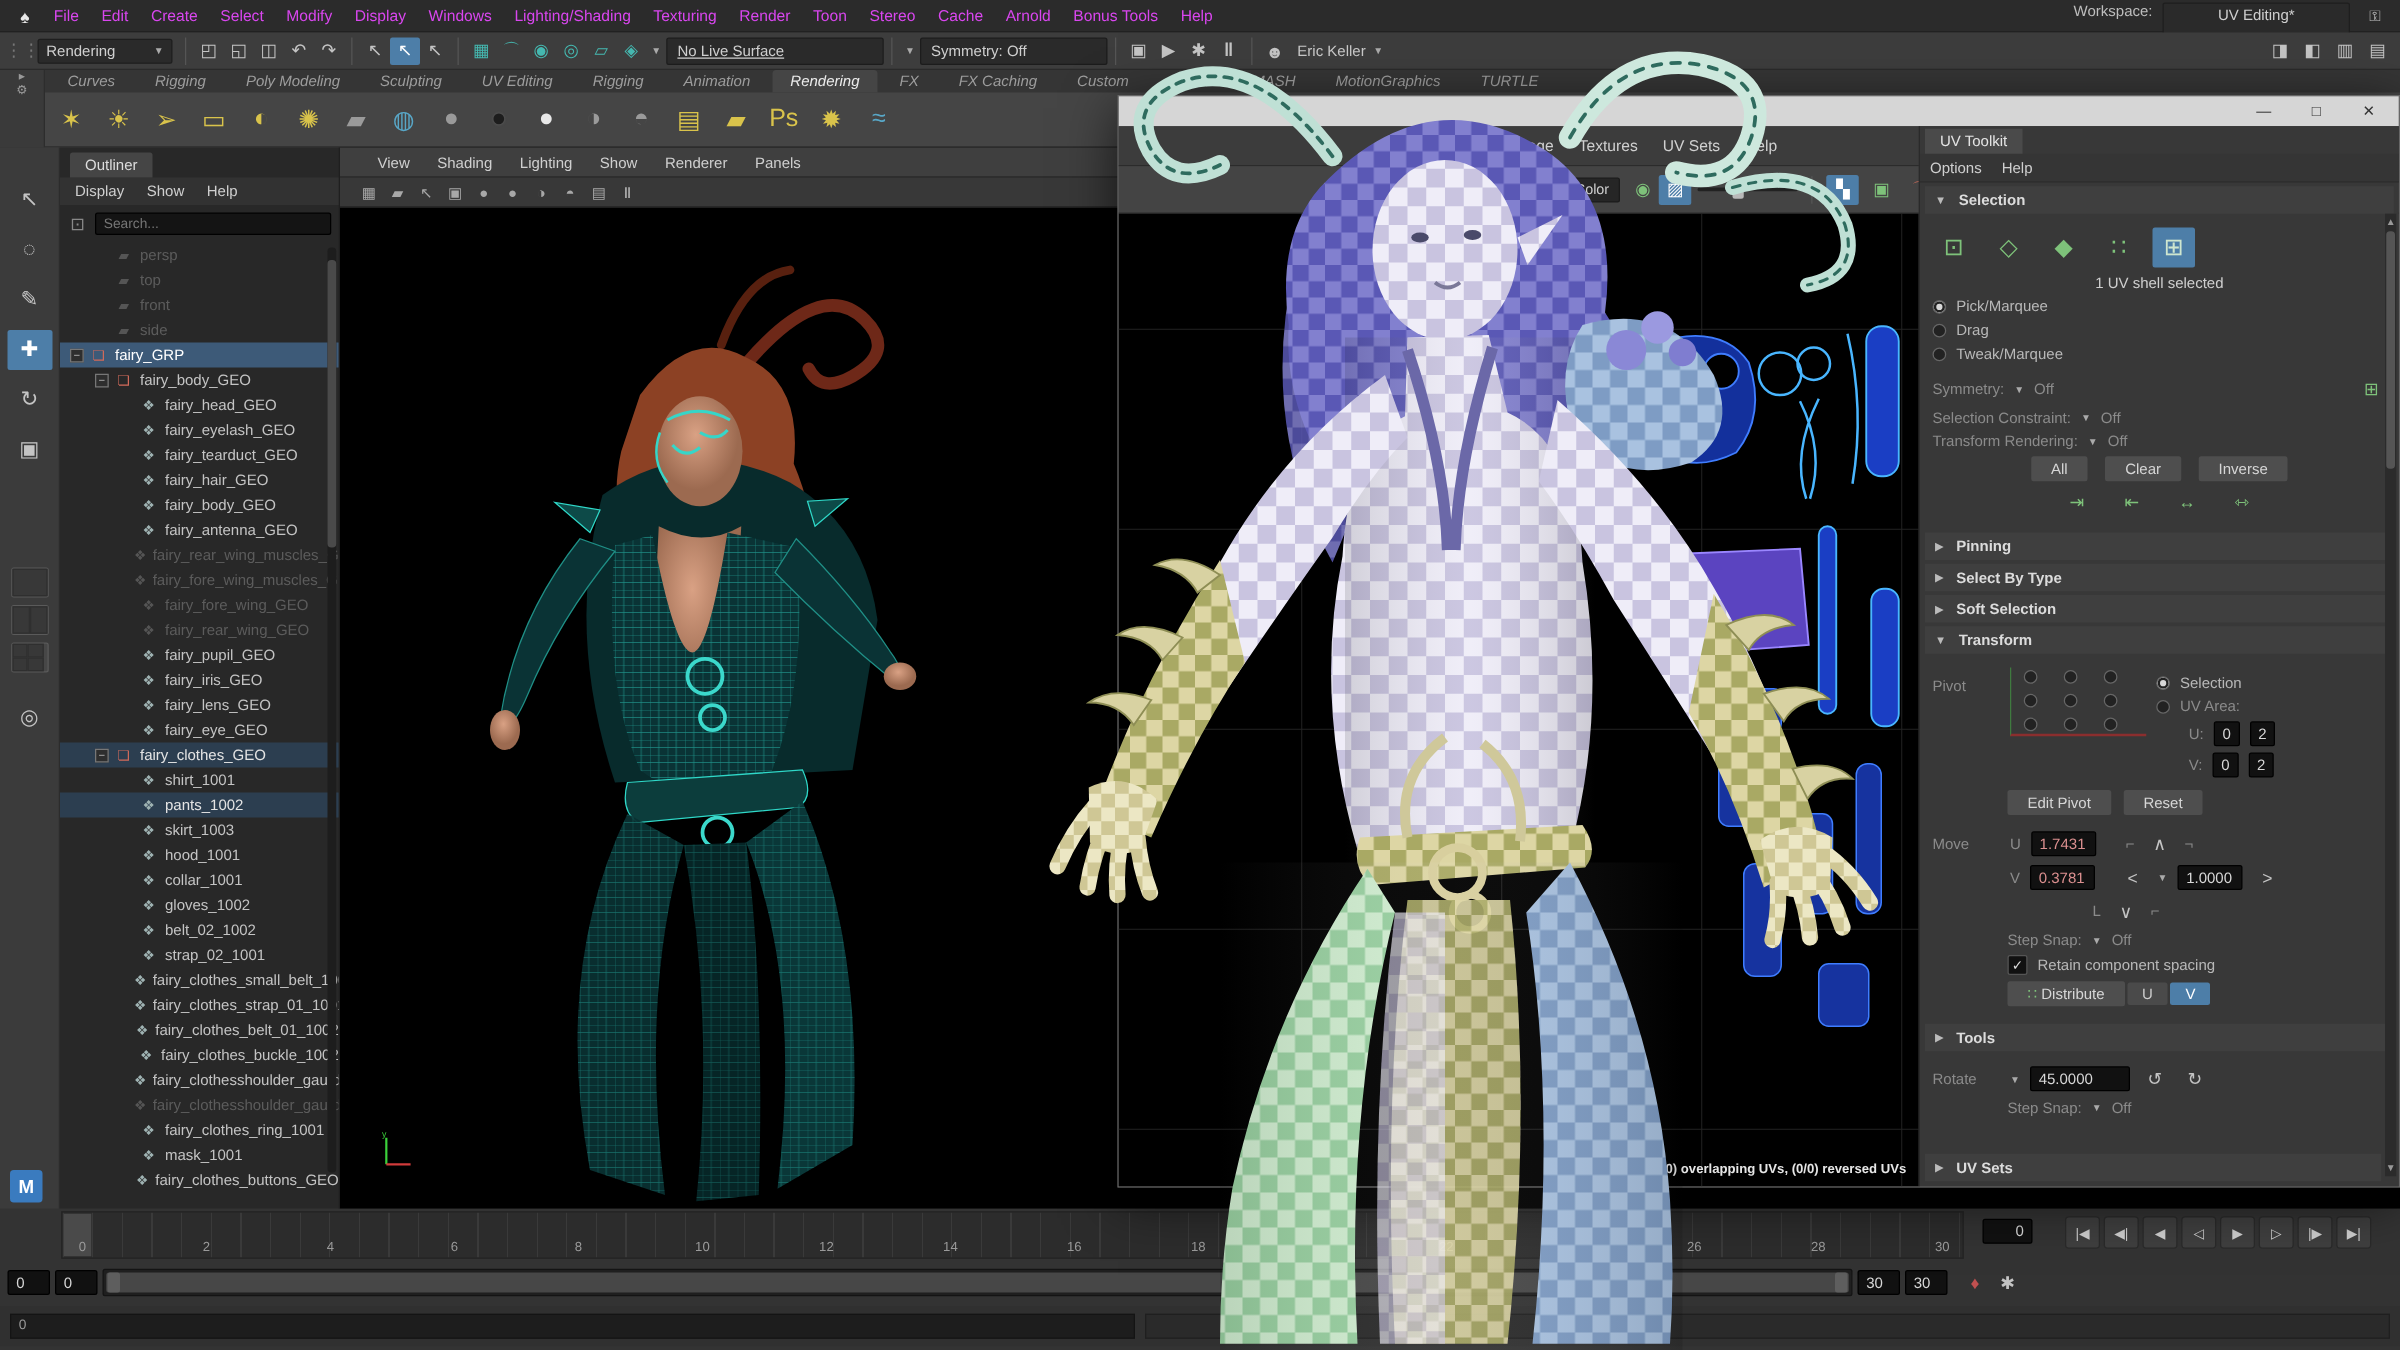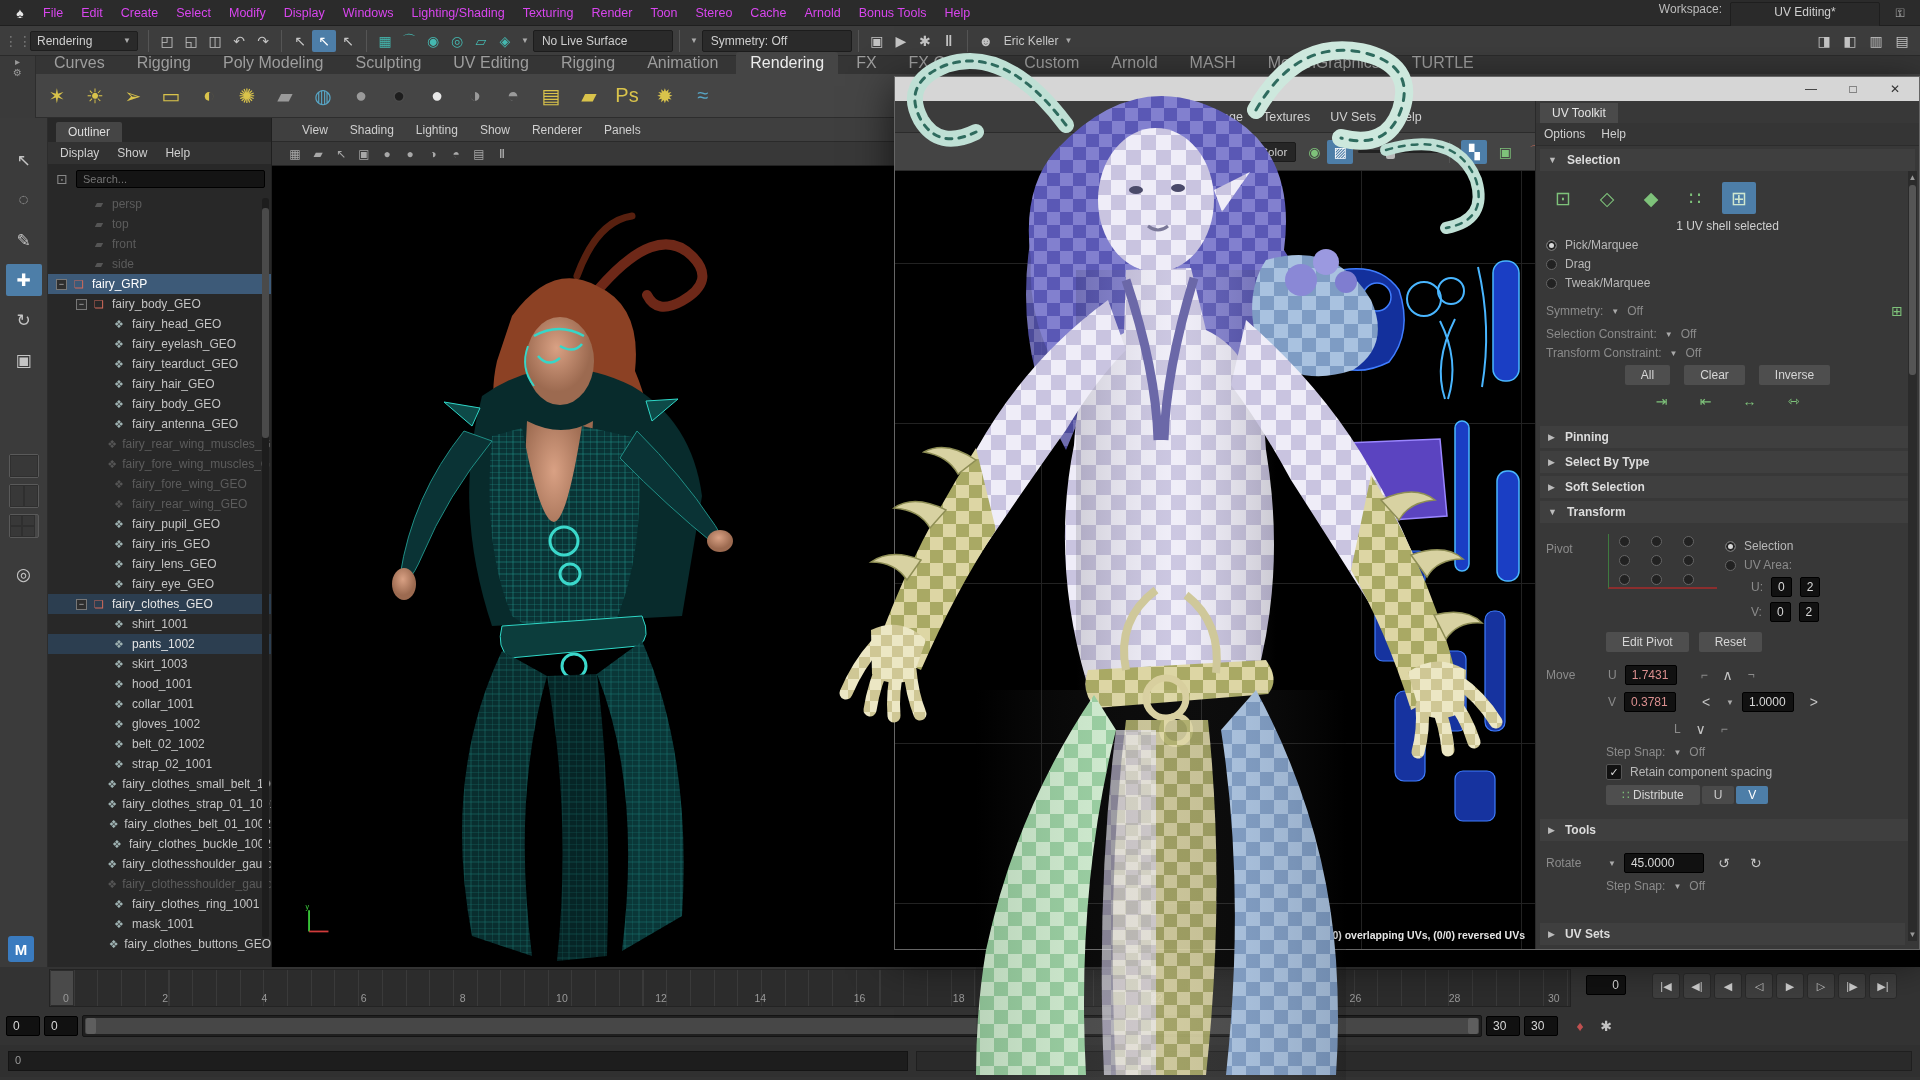--- a/index.html
+++ b/index.html
@@ -22,21 +22,21 @@
   .ddfield{background:#2a2a2a;border:1px solid #1e1e1e;color:#cfcfcf;padding:2px 6px;display:flex;align-items:center;gap:8px;border-radius:2px;}
   .caret{font-size:8px;color:#aaa;}
   
   #menubar{left:0;top:0;width:1920px;height:26px;background:#2b2b2b;display:flex;align-items:center;gap:2px;padding-left:8px;border-bottom:1px solid #1f1f1f;}
   #menubar .mi{padding:4px 9px;color:#d946ef;font-size:12.5px;}
   #mb-right{position:absolute;right:8px;top:2px;display:flex;align-items:flex-start;gap:8px;}
   
   #statusline{left:0;top:26px;width:1920px;height:30px;background:#3d3d3d;display:flex;align-items:center;padding:0 6px;border-bottom:1px solid #2a2a2a;}
   
   #shelftabs{left:0;top:56px;width:1920px;height:18px;background:#353535;display:flex;align-items:flex-end;padding-left:40px;gap:4px;}
-  #shelftabs .tab{padding:2px 14px;font-size:16px;color:#9d9d9d;}
+  #shelftabs .tab{padding:2px 14px;font-size:12px;color:#9d9d9d;font-style:italic;}
   #shelftabs .tab.active{color:#ececec;background:#454545;border-radius:3px 3px 0 0;}
   #shelf{left:0;top:74px;width:1920px;height:44px;background:#454545;display:flex;align-items:center;gap:4px;padding-left:40px;border-bottom:1px solid #2d2d2d;}
   #shelf .ico{width:34px;height:34px;font-size:20px;}
   #shelf-edge{left:0;top:56px;width:36px;height:62px;background:#3a3a3a;border-right:1px solid #2d2d2d;}
   
   #toolbox{left:0;top:118px;width:48px;height:849px;background:#3b3b3b;border-right:1px solid #2c2c2c;display:flex;flex-direction:column;align-items:center;padding-top:26px;gap:8px;}
   #toolbox .ico{width:36px;height:32px;font-size:17px;}
   #layoutbtns{margin-top:70px;display:flex;flex-direction:column;gap:6px;align-items:center;}
   .laybtn{width:30px;height:24px;border:1px solid #5a5a5a;background:#474747;border-radius:2px;display:flex;}
   .laybtn i{flex:1;border:1px solid #2f2f2f;background:#383838;}
@@ -164,21 +164,21 @@
     <span class="sep"></span>
     <span class="row">
         <span class="ico teal" title="snap-grid-icon">▦</span>
         <span class="ico teal" title="snap-curve-icon">⌒</span>
         <span class="ico teal" title="snap-point-icon">◉</span>
         <span class="ico teal" title="snap-projected-center-icon">◎</span>
         <span class="ico teal" title="snap-view-plane-icon">▱</span>
         <span class="ico teal" title="make-live-icon">◈</span>
       </span>
     <span class="caret" style="margin:0 4px;">▼</span>
-    <span class="statusfield" style="width:140px;">No Live Surface</span>
+    <span class="statusfield" style="width:174px;text-decoration:underline;">No Live Surface</span>
     <span class="sep"></span>
       <span class="caret" style="margin:0 4px;">▼</span>
     <span class="statusfield" style="width:150px;">Symmetry: Off</span>
     <span class="sep"></span>
     <span class="row">
         <span class="ico" title="render-current-icon">▣</span>
         <span class="ico" title="ipr-render-icon">▶</span>
         <span class="ico" title="render-settings-icon">✱</span>
       </span>
     <span class="ico big">‖</span>
@@ -669,21 +669,21 @@
             <span class="caret">▼</span>
           <span>Off</span>
           <span class="ico grn" style="margin-left:auto;">⊞</span>
         </div>
         <div class="tkrow tk-dim">
             <span>Selection Constraint:</span>
             <span class="caret">▼</span>
             <span>Off</span>
           </div>
         <div class="tkrow tk-dim">
-            <span>Transform Constraint:</span>
+            <span>Transform Rendering:</span>
             <span class="caret">▼</span>
             <span>Off</span>
           </div>
         <div class="tkrow" style="justify-content:center;gap:14px;">
             <span class="tk-btn">All</span>
             <span class="tk-btn">Clear</span>
             <span class="tk-btn">Inverse</span>
           </div>
         <div class="tkrow" style="justify-content:center;gap:20px;">
             <span class="ico grn" title="align-u-min-icon">⇥</span>

